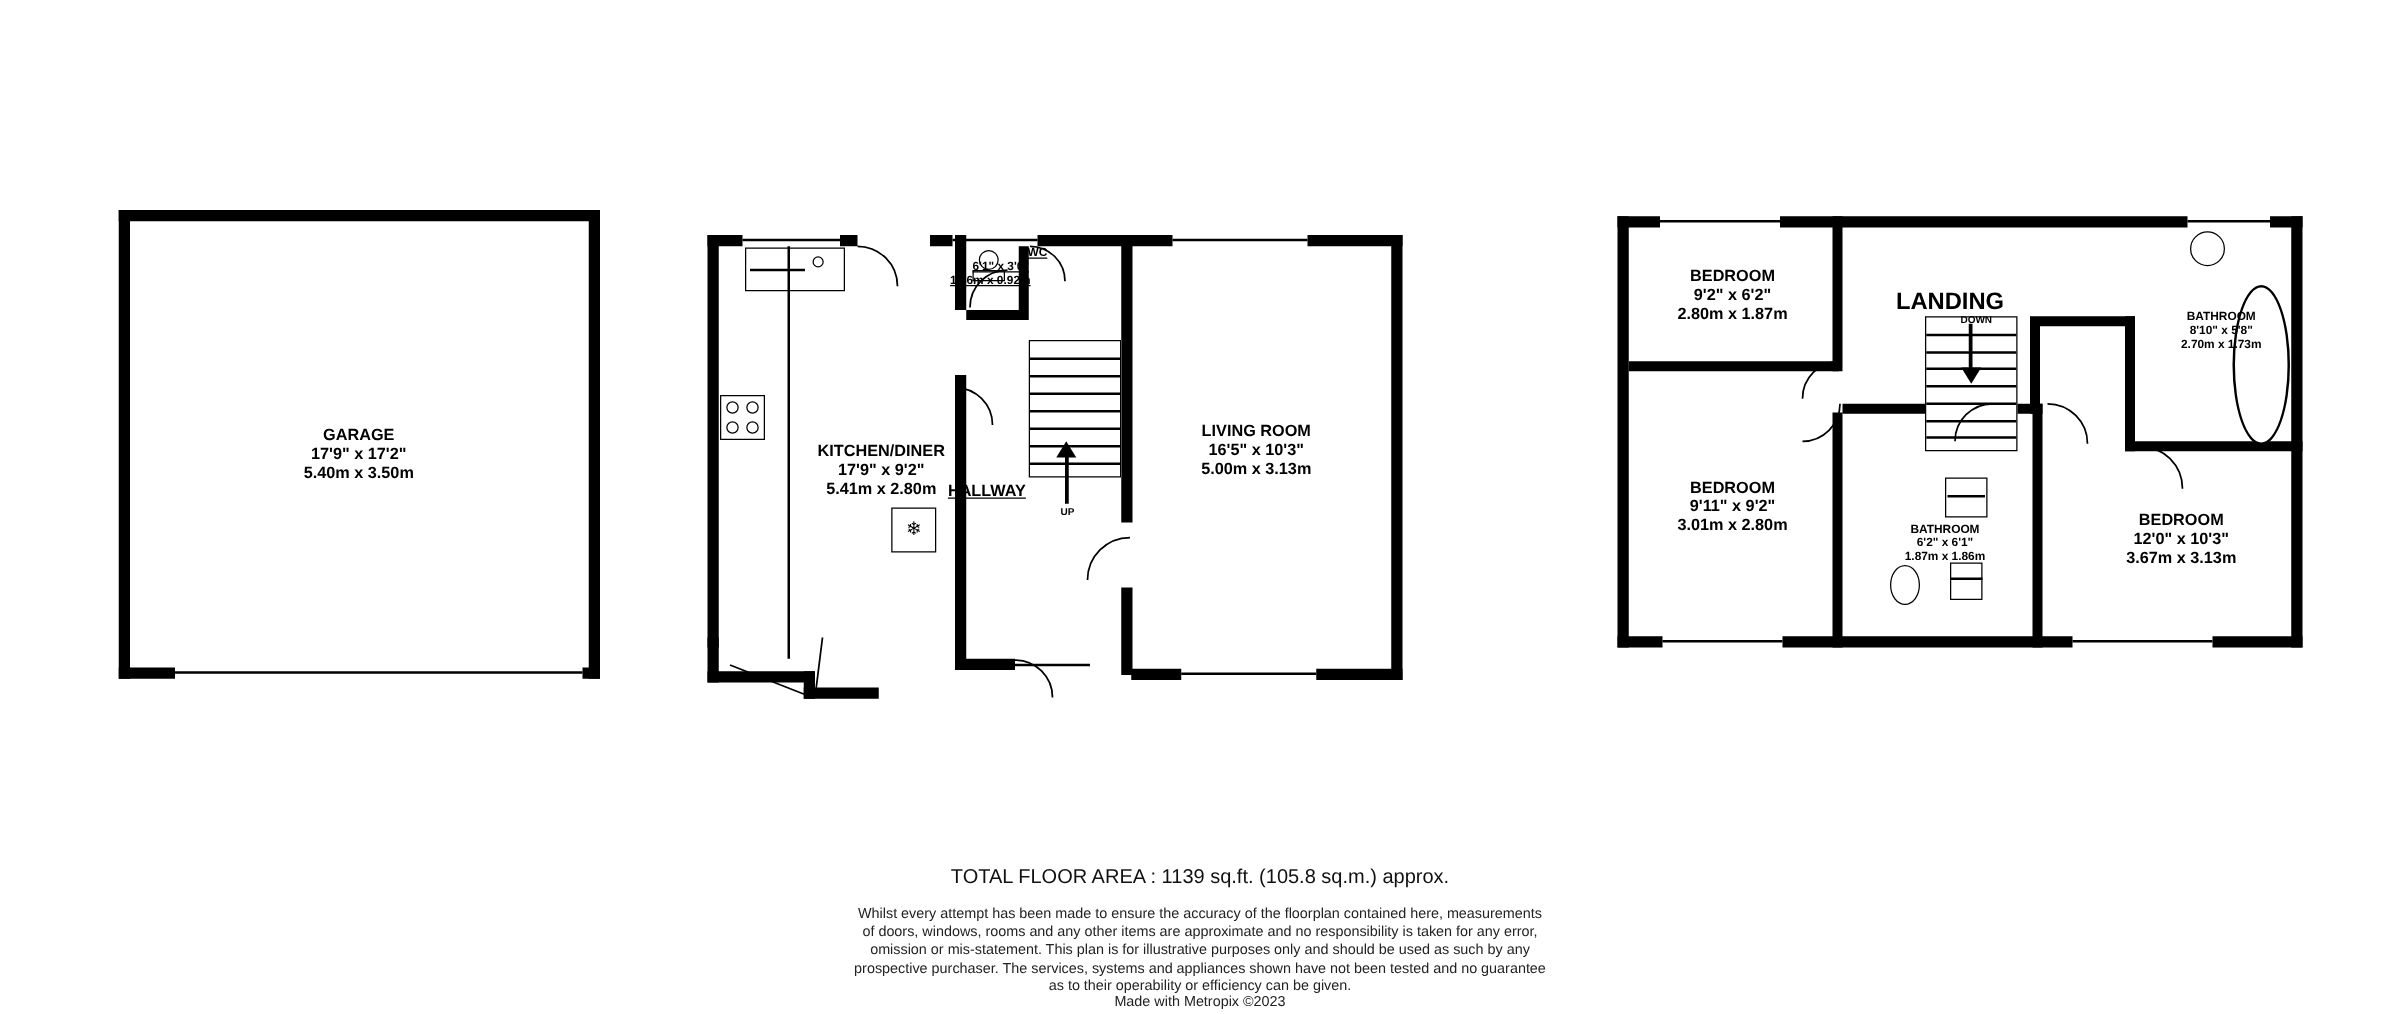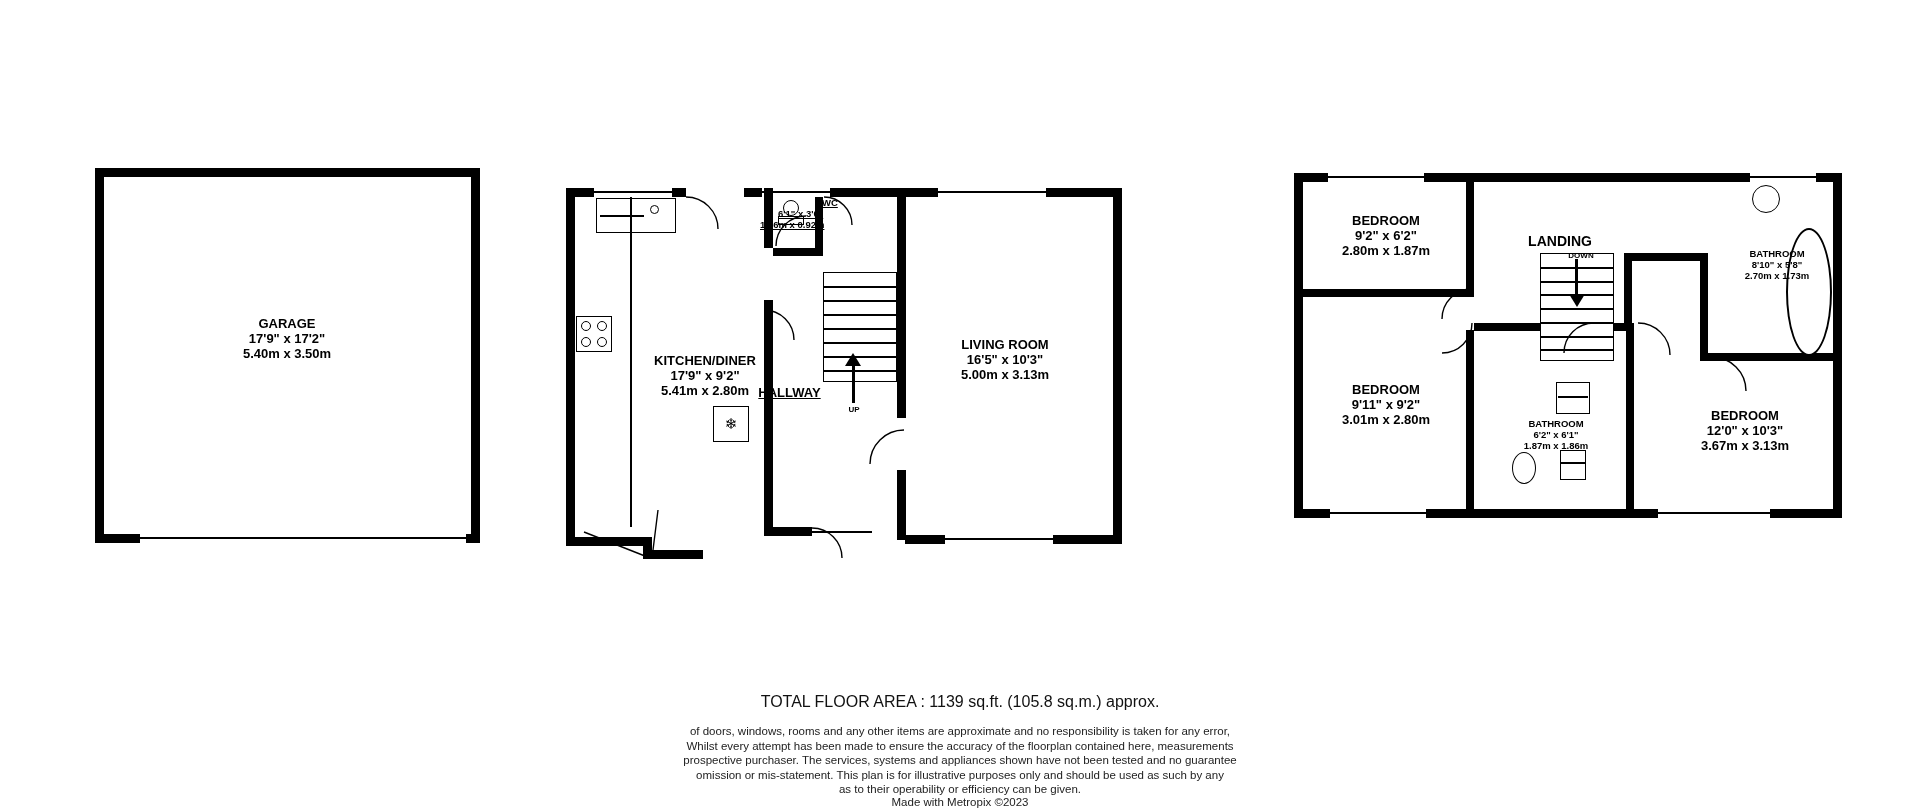--- a/index.html
+++ b/index.html
@@ -119,21 +119,21 @@
   <div>
 
     <div class="wall" style="left:95px; top:168px; width:385px; height:9px;"></div>
     <div class="wall" style="left:95px; top:168px; width:9px; height:375px;"></div>
     <div class="wall" style="left:471px; top:168px; width:9px; height:375px;"></div>
 
     <div class="wall" style="left:95px; top:534px; width:45px; height:9px;"></div>
     <div class="wall" style="left:466px; top:534px; width:14px; height:9px;"></div>
     <div class="thin-line" style="left:140px; top:537px; width:326px; height:2px;"></div>
 
-    <div class="label" style="left:147px; top:316px; width:280px;">
+    <div class="label" style="left:147px; top:340px; width:280px;">
       <span class="ln">GARAGE</span>
       <span class="ln">17'9"  x 17'2"</span>
       <span class="ln">5.40m  x 3.50m</span>
     </div>
   </div>
 
   <div>
 
     <div class="wall" style="left:566px; top:188px; width:28px; height:9px;"></div>
     <div class="thin-line" style="left:594px; top:191px; width:78px; height:2px;"></div>
@@ -316,37 +316,37 @@
       <span class="ln">8'10"  x 5'8"</span>
       <span class="ln">2.70m  x 1.73m</span>
     </div>
 
     <div class="label small" style="left:1476px; top:418px; width:160px;">
       <span class="ln">BATHROOM</span>
       <span class="ln">6'2"  x 6'1"</span>
       <span class="ln">1.87m  x 1.86m</span>
     </div>
 
-    <div class="label" style="left:1490px; top:234px; width:140px; font-size:14px;">
+    <div class="label" style="left:1490px; top:234px; width:140px; font-size:19px;">
       <span class="ln">LANDING</span>
     </div>
     <div class="label tiny" style="left:1556px; top:251px; width:50px;">
       <span class="ln">DOWN</span>
     </div>
   </div>
 
   <div class="total-area" style="left:0; top:693px;">
     <span>TOTAL FLOOR AREA : 1139 sq.ft. (105.8 sq.m.) approx.</span>
   </div>
 
   <div class="disclaimer" style="left:610px; top:724px;">
+    <span class="dline">Whilst every attempt has been made to ensure the accuracy of the floorplan contained here, measurements</span>
     <span class="dline">of doors, windows, rooms and any other items are approximate and no responsibility is taken for any error,</span>
-    <span class="dline">Whilst every attempt has been made to ensure the accuracy of the floorplan contained here, measurements</span>
+    <span class="dline">omission or mis-statement. This plan is for illustrative purposes only and should be used as such by any</span>
     <span class="dline">prospective purchaser. The services, systems and appliances shown have not been tested and no guarantee</span>
-    <span class="dline">omission or mis-statement. This plan is for illustrative purposes only and should be used as such by any</span>
     <span class="dline">as to their operability or efficiency can be given.</span>
   </div>
 
   <div class="madewith" style="left:0; top:796px;">
     <span>Made with Metropix ©2023</span>
   </div>
 
 </div>
 
 </body></html>

